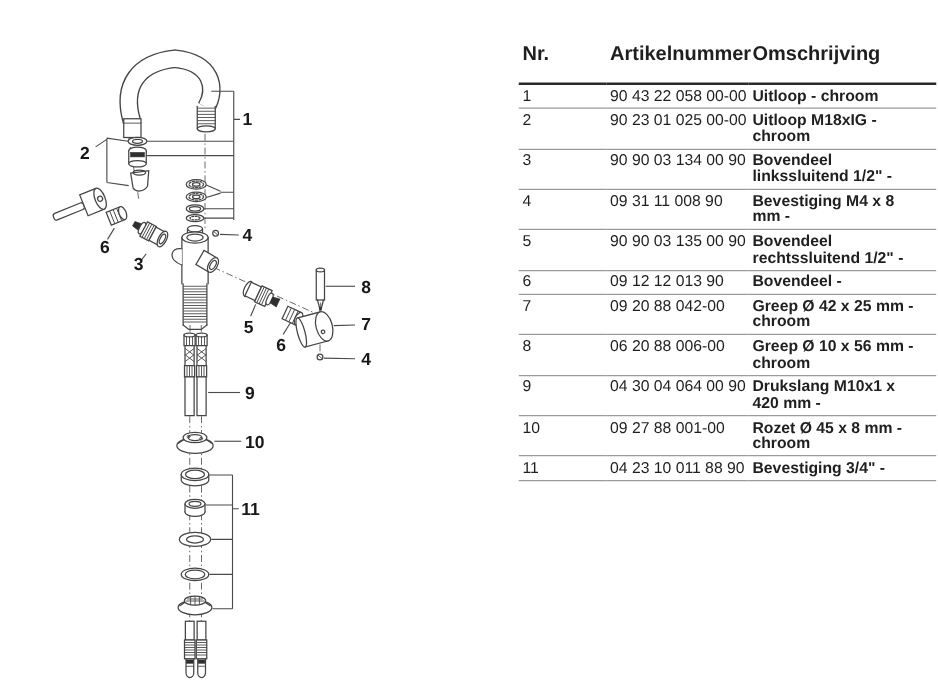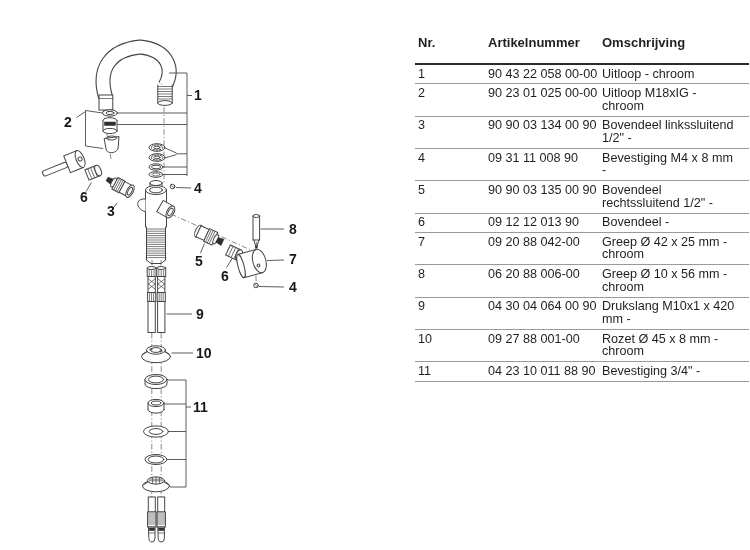--- a/index.html
+++ b/index.html
@@ -5,28 +5,28 @@
   html,body{margin:0;padding:0;}
   body{
     width:750px;height:550px;background:#ffffff;position:relative;overflow:hidden;
     font-family:"Liberation Sans",sans-serif;
   }
   .diagram{position:absolute;left:0;top:0;}
   .table-wrap{position:absolute;left:415px;top:30px;width:334px;}
   table{border-collapse:collapse;width:100%;table-layout:fixed;color:#1f1f1f;}
   col.c-nr{width:70px;} col.c-art{width:114px;} col.c-oms{width:150px;}
   th{
-    font-size:13px;font-weight:bold;text-align:left;vertical-align:top;
+    font-size:16px;font-weight:bold;text-align:left;vertical-align:top;
     padding:5px 0 13px 3px;border-bottom:2.5px solid #2b2b2b;
   }
   td{
     font-size:12.6px;line-height:12.9px;vertical-align:top;
     padding:2.5px 0 3px 3px;border-bottom:1px solid #9a9a9a;
   }
-  td.oms{padding-right:12px;}
+  td.oms{padding-right:12px;font-weight:bold;}
   
   .pt{stroke:#454545;stroke-width:1;fill:none;stroke-linecap:round;}
   .wf{fill:#ffffff;}
   .dk{fill:#2f2f2f;stroke:#2f2f2f;stroke-width:.5;}
   .h{stroke-width:.7;}
   .cl{stroke:#4a4a4a;stroke-width:.9;fill:none;}
   .dd{stroke:#6a6a6a;stroke-width:.8;fill:none;stroke-dasharray:5.5 2.2 1.2 2.2;}
   .num{font-family:"Liberation Sans",sans-serif;font-size:14px;font-weight:600;fill:#181818;stroke:none;}
 </style>
 </head>

